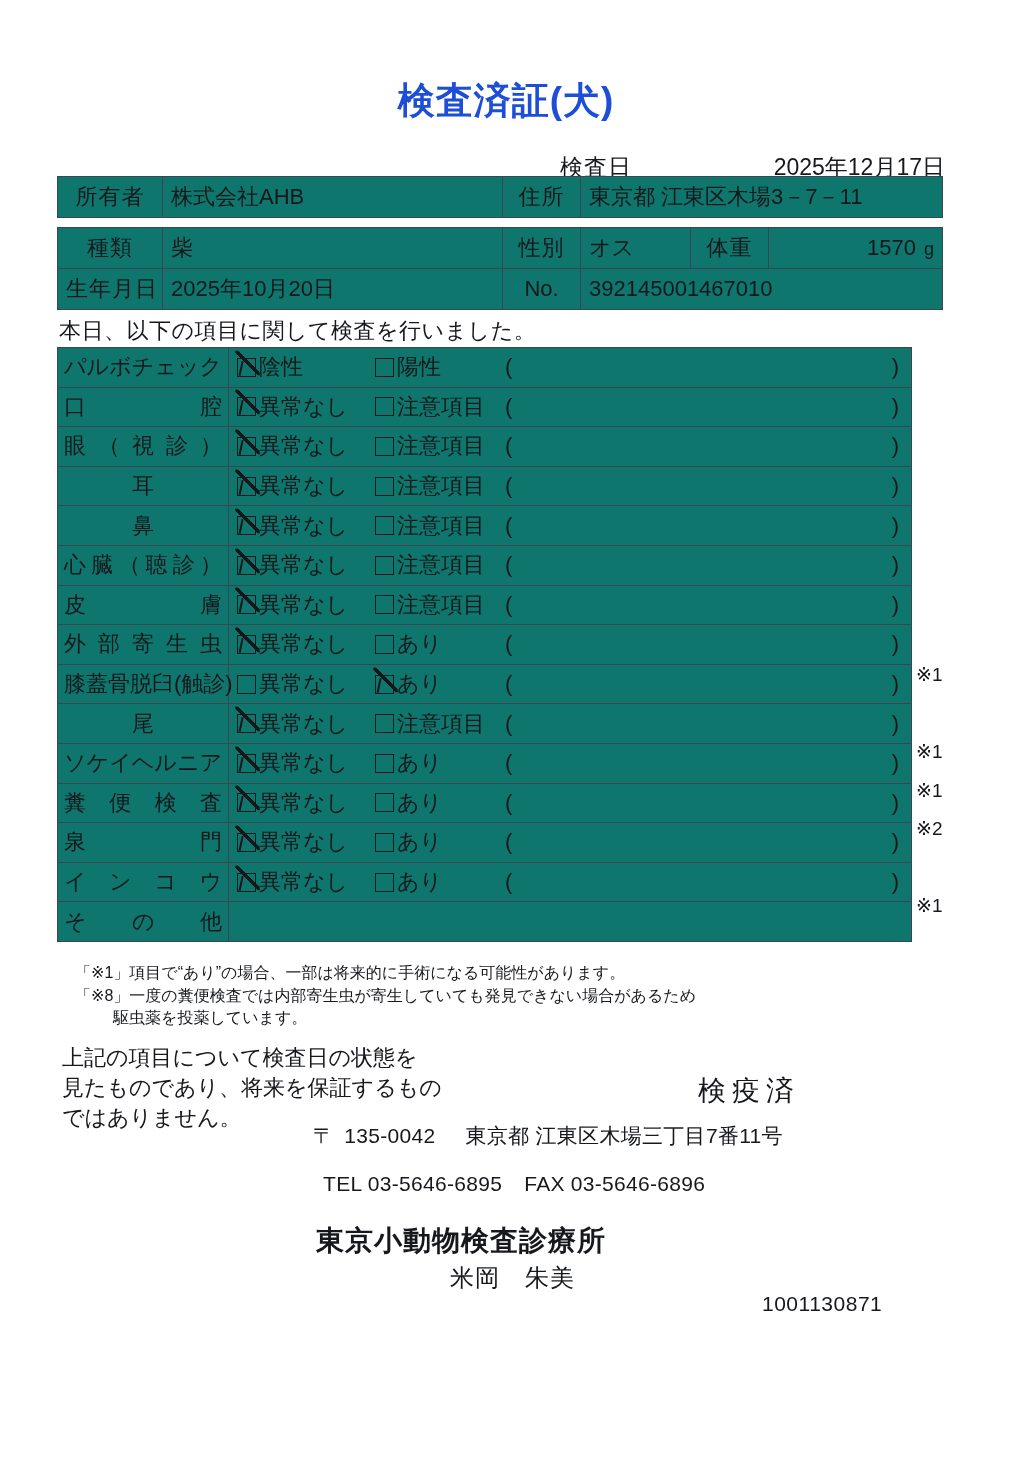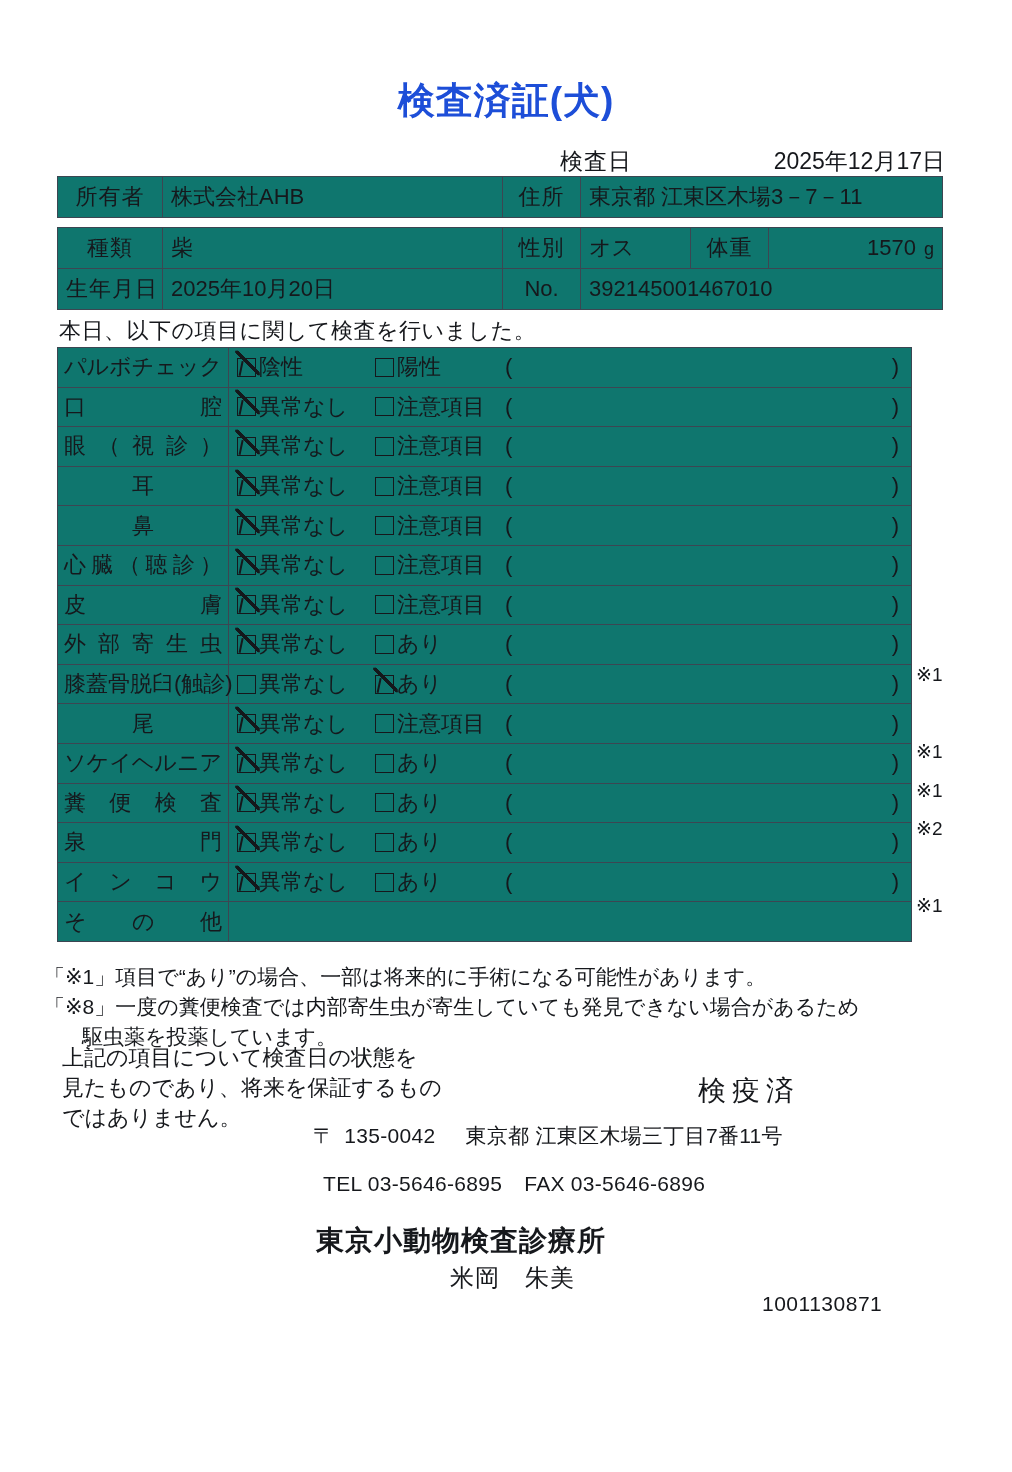--- a/index.html
+++ b/index.html
@@ -38,21 +38,21 @@
   .date-row {
     position: absolute;
     top: 146px;
     left: 560px;
     width: 385px;
     display: flex;
     justify-content: space-between;
     align-items: baseline;
     font-size: 23px;
   }
-  .date-row .lbl { letter-spacing: 1px; }
+  .date-row .lbl { letter-spacing: 1px; margin-top: 6px; }
   .date-row .val { font-size: 23px; letter-spacing: 0px; }
 
   
   .tbl {
     position: absolute;
     border-collapse: collapse;
     table-layout: fixed;
     background: #0f766e;
   }
   .tbl td {
@@ -191,24 +191,24 @@
   .note-mark {
     height: 38.6px;
     line-height: 38.6px;
     font-size: 19px;
     color: #16181c;
   }
 
   
   .footnotes {
     position: absolute;
-    left: 44px;
+    left: 75px;
     top: 962px;
     width: 890px;
-    font-size: 21px;
+    font-size: 16px;
     line-height: 1.42;
   }
   .footnotes .fn-indent { padding-left: 38px; }
 
   
   .disclaimer {
     position: absolute;
     left: 62px;
     top: 1043px;
     font-size: 22px;

